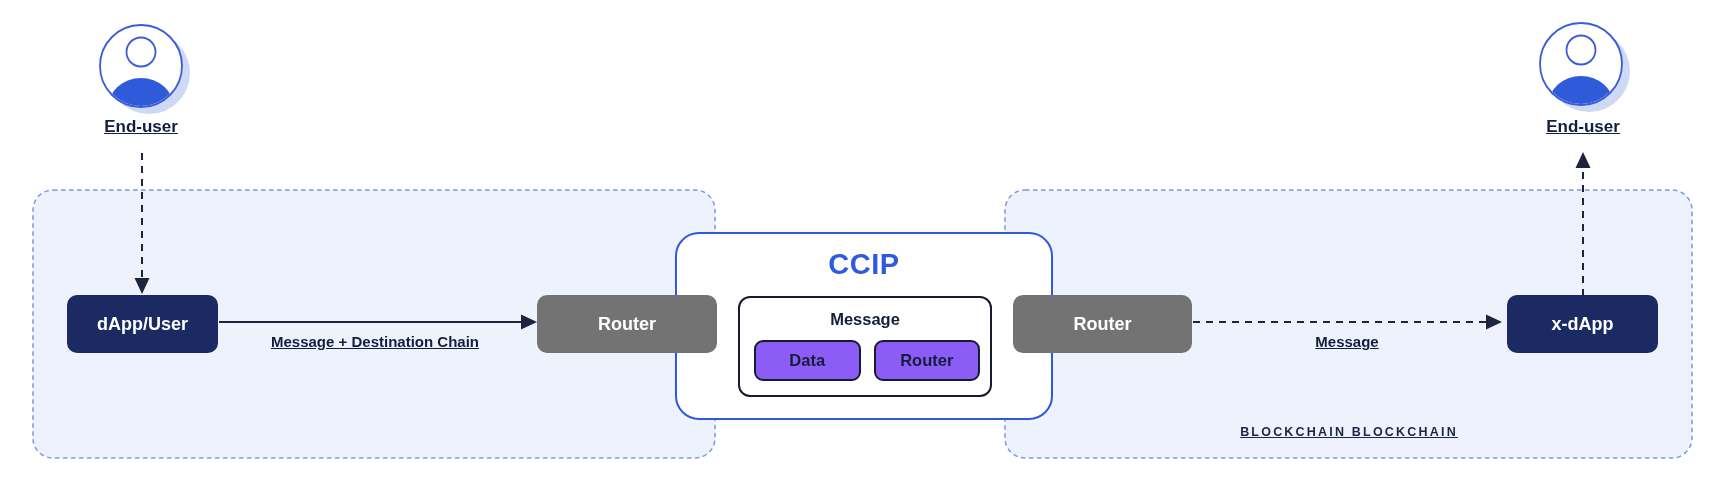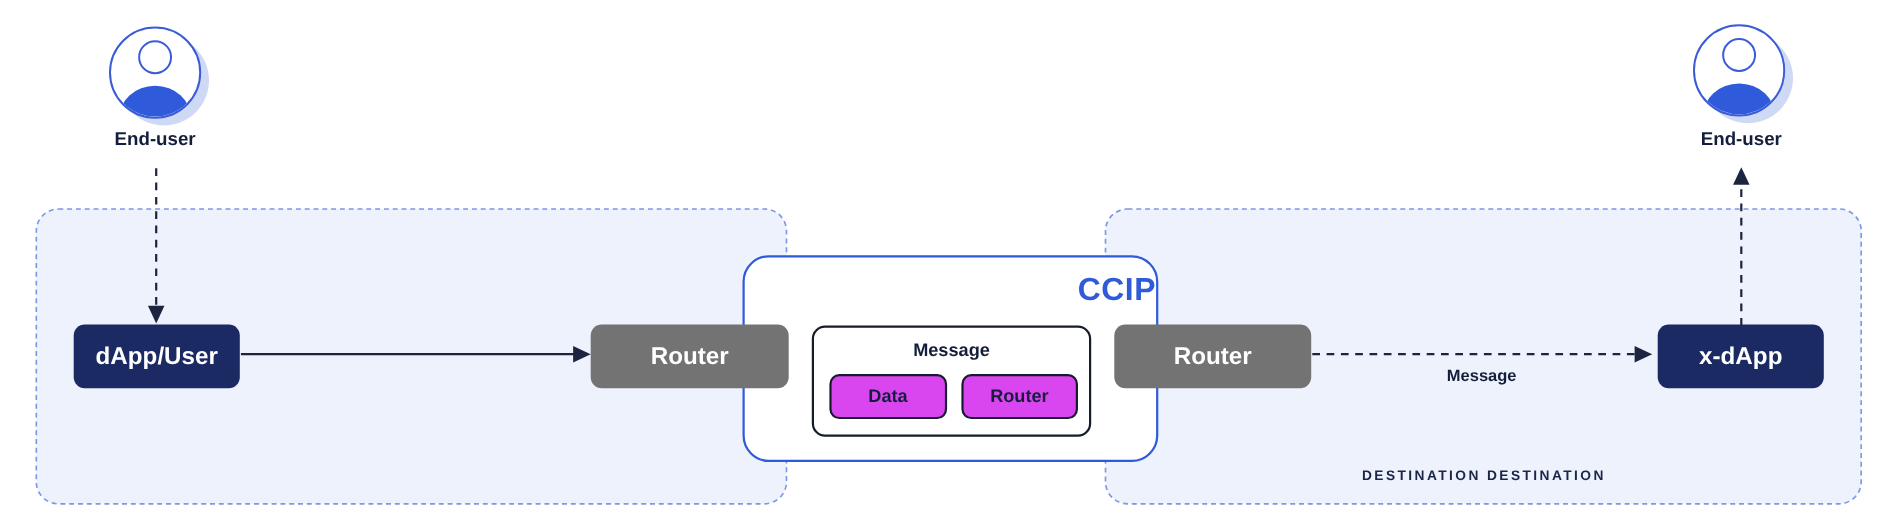--- a/index.html
+++ b/index.html
@@ -24,21 +24,21 @@
     left: 675px; top: 232px;
     width: 378px; height: 188px;
     background: #ffffff;
     border: 2.5px solid #2F5AD9;
     border-radius: 24px;
     z-index: 10;
   }
   .ccip-title {
     position: absolute;
     left: 0; top: 14px; width: 100%;
-    text-align: right;
+    text-align: center;
     font-size: 29px;
     font-weight: bold;
     letter-spacing: 0.5px;
     color: #2F5AD9;
   }
   .message-box {
     position: absolute;
     left: 61px; top: 62px;
     width: 254px; height: 101px;
     background: #ffffff;
@@ -56,59 +56,60 @@
   .message-row {
     position: absolute;
     left: 14px; top: 42px;
     width: 226px;
     display: flex;
     gap: 13px;
   }
   .chip {
     flex: 1;
     height: 41px;
-    background: #d946ef;
+    background: #8b5cf6;
     border: 2px solid #161C2E;
     border-radius: 9px;
     display: flex;
     align-items: center;
     justify-content: center;
     font-size: 16.5px;
     font-weight: bold;
     color: #141E3C;
   }
 
   
   .node {
     position: absolute;
     top: 295px;
     height: 58px;
     border-radius: 10px;
     display: flex;
     align-items: center;
     justify-content: center;
     color: #ffffff;
-    font-size: 22px;
+    font-size: 18px;
     font-weight: bold;
     z-index: 20;
   }
   .node.navy { background: #1B2A63; }
   .node.blue { background: #737373; }
   .node-dapp    { left: 67px;   width: 151px; }
   .node-router-src { left: 537px;  width: 180px; }
   .node-router-dst { left: 1013px; width: 179px; }
   .node-xdapp   { left: 1507px; width: 151px; }
 
   
   .txt {
     position: absolute;
     text-align: center;
     color: #141E3C;
     font-weight: bold;
     z-index: 15;
+    text-decoration: underline;
   }
   .user-label   { top: 117px; width: 160px; font-size: 17px; }
   .user-label.left  { left: 61px; }
   .user-label.right { left: 1503px; }
   .edge-label   { top: 333px; font-size: 15px; }
   .edge-label.src { left: 225px; width: 300px; }
   .edge-label.dst { left: 1247px; width: 200px; }
   .section-label {
     top: 425px;
     width: 400px;
@@ -169,22 +170,23 @@
         <div class="chip">Router</div>
       </div>
     </div>
   </div>
 
   <div class="node navy node-dapp">dApp/User</div>
   <div class="node blue node-router-src">Router</div>
   <div class="node blue node-router-dst">Router</div>
   <div class="node navy node-xdapp">x-dApp</div>
 
+  <div class="txt edge-label src">Message + Destination Chain</div>
   <div class="txt edge-label dst">Message</div>
-  <div class="txt section-label dst">DESTINATION DESTINATION</div>
+  <div class="txt section-label dst">BLOCKCHAIN BLOCKCHAIN</div>
 
   <svg id="arrow-layer" class="layer" viewBox="0 0 1713 483">
     <g>
       <line x1="142" y1="153" x2="142" y2="278" stroke="#1C2440" stroke-width="2" stroke-dasharray="7 6"></line>
       <polygon points="142,294 134.5,278 149.5,278" fill="#1C2440"></polygon>
     </g>
     <g>
       <line x1="219" y1="322" x2="522" y2="322" stroke="#1C2440" stroke-width="2"></line>
       <polygon points="537,322 521,314.5 521,329.5" fill="#1C2440"></polygon>
     </g>

